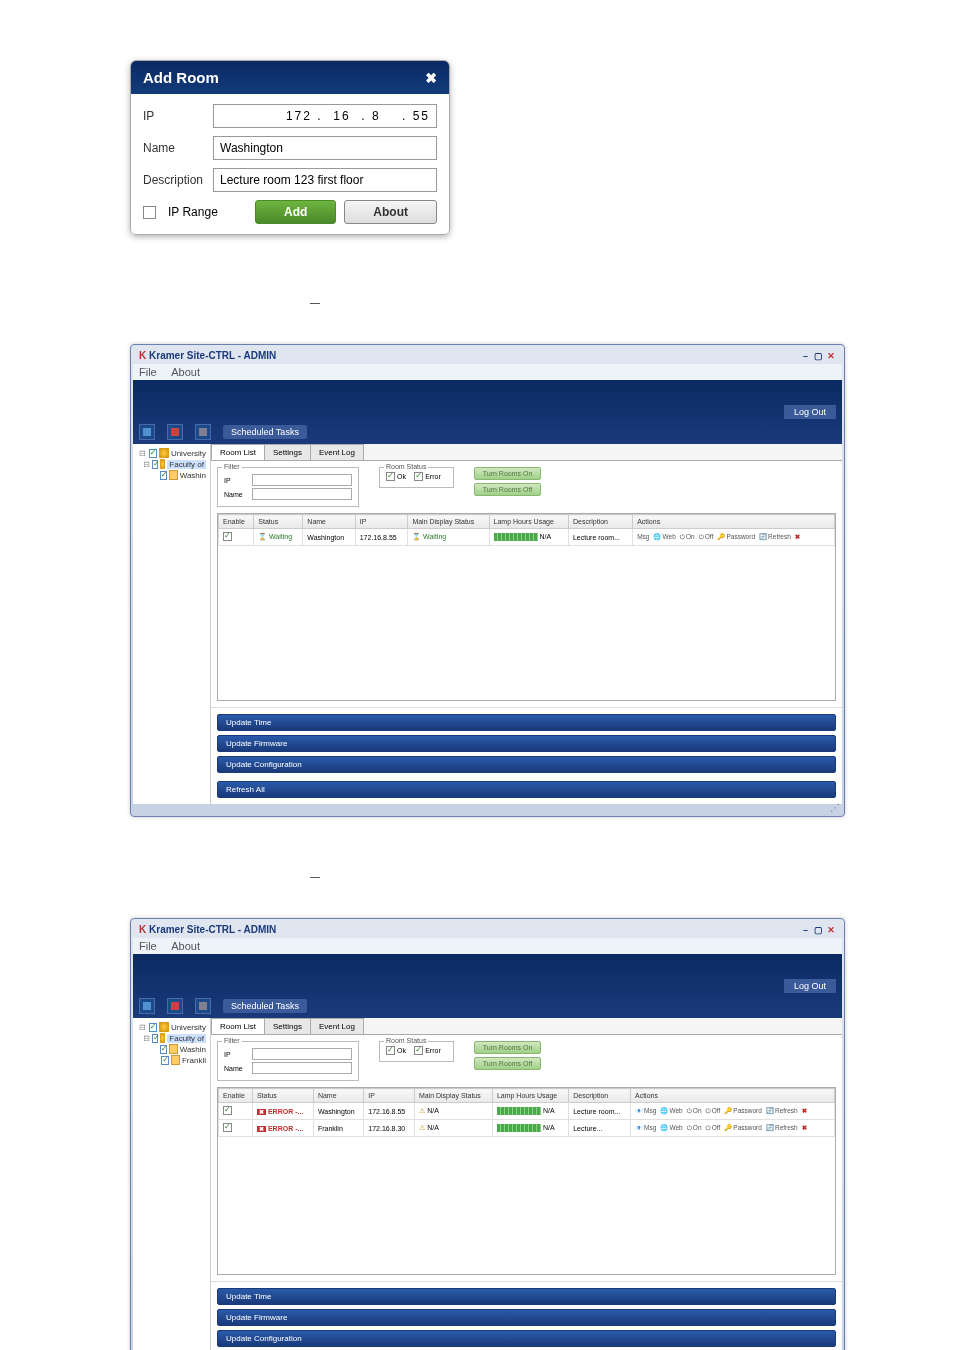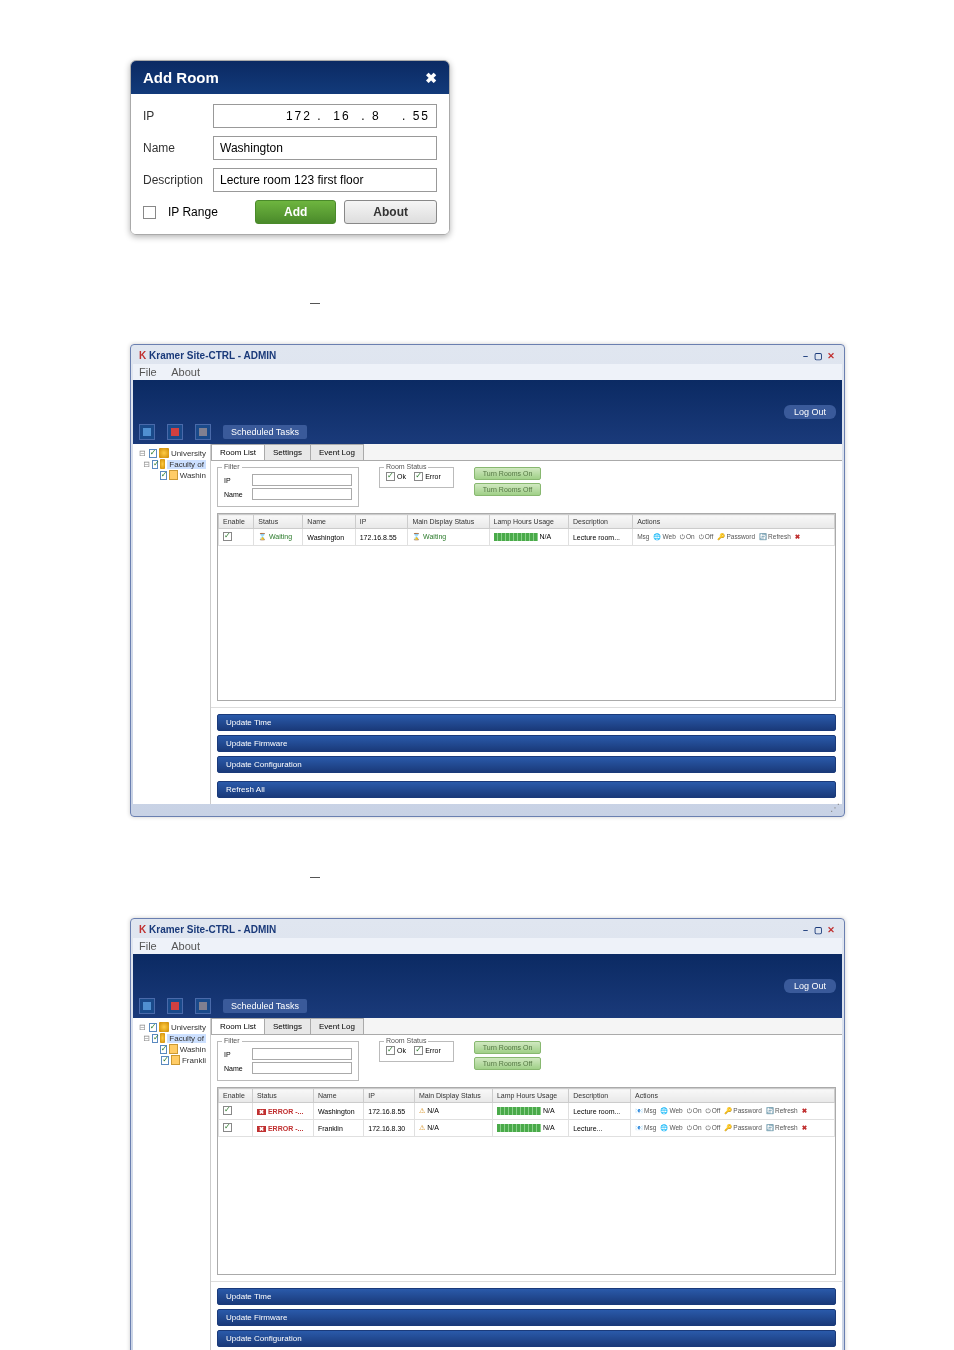--- a/index.html
+++ b/index.html
@@ -26,21 +26,21 @@
 .win-controls span { display: inline-block; width: 10px; text-align: center; font-size: 9px; cursor: pointer; }
 .menubar { padding: 2px 6px; font-size: 11px; color: #555; background: #eef2f9; }
 .menubar span { margin-right: 12px; cursor: pointer; }
 .toolbar { background: linear-gradient(#0b2a63, #1a3a7a); padding: 4px 6px; display: flex; align-items: center; justify-content: space-between; }
 .toolbar-left { display: flex; align-items: center; gap: 12px; margin-top: 40px; }
 .tool-icon { width: 16px; height: 16px; border: 1px solid #4a6aaa; background: #1a4a8a; display: inline-block; position: relative; }
 .tool-icon::after { content: ''; position: absolute; top: 3px; left: 3px; right: 3px; bottom: 3px; background: #5090d0; }
 .tool-icon.red::after { background: #d04040; }
 .tool-icon.save::after { background: #808090; }
 .sched-label { background: #3a5a9a; color: #fff; font-size: 9px; padding: 2px 8px; border-radius: 2px; }
-.logout { background: #3a5a9a; color: #fff; font-size: 9px; padding: 2px 10px; border-radius: 6px; cursor: pointer; }
+.logout { background: #3a5a9a; color: #fff; font-size: 9px; padding: 2px 10px; border-radius: 0; cursor: pointer; }
 
 .admin-body { background: #fff; display: flex; min-height: 360px; }
 .sidebar { width: 78px; border-right: 1px solid #ccc; padding: 4px; font-size: 8px; overflow: hidden; }
 .tree-node { display: flex; align-items: center; gap: 2px; white-space: nowrap; margin-bottom: 1px; }
 .tree-indent { display: inline-block; }
 .tree-expand { width: 8px; font-size: 8px; color: #888; }
 .tree-check { width: 9px; height: 9px; border: 1px solid #5a8ac0; display: inline-block; position: relative; }
 .tree-check.checked::after { content: '✓'; position: absolute; top: -2px; left: 0; font-size: 8px; color: #2a7a2a; }
 .tree-icon { width: 10px; height: 10px; display: inline-block; }
 .tree-icon.home { background: radial-gradient(#ffcc44, #cc8800); border-radius: 1px; }

